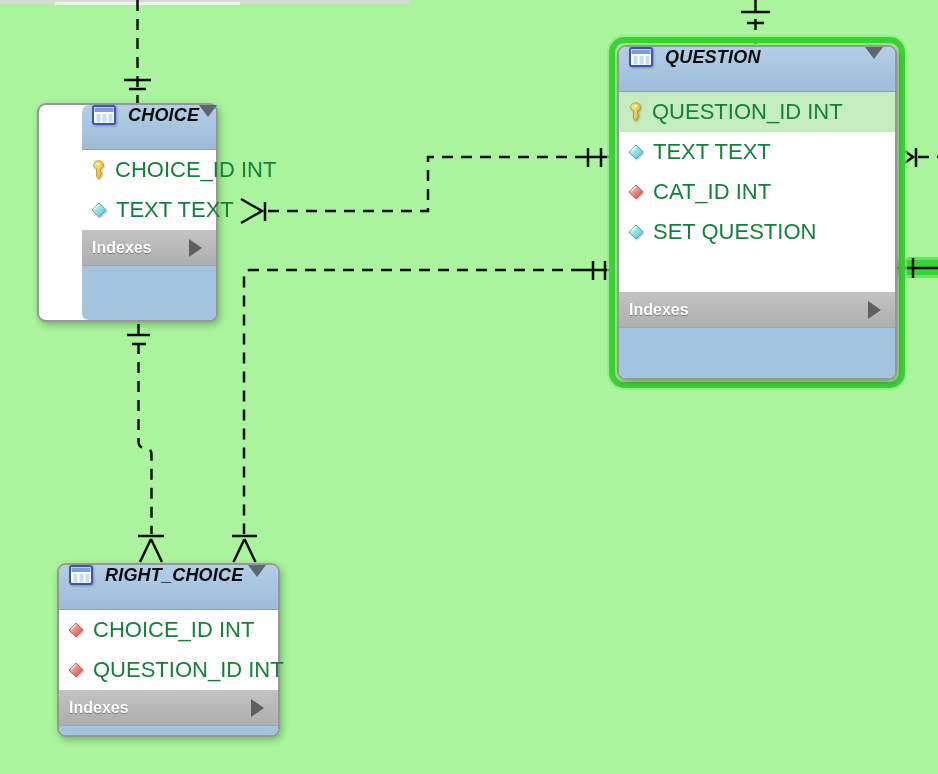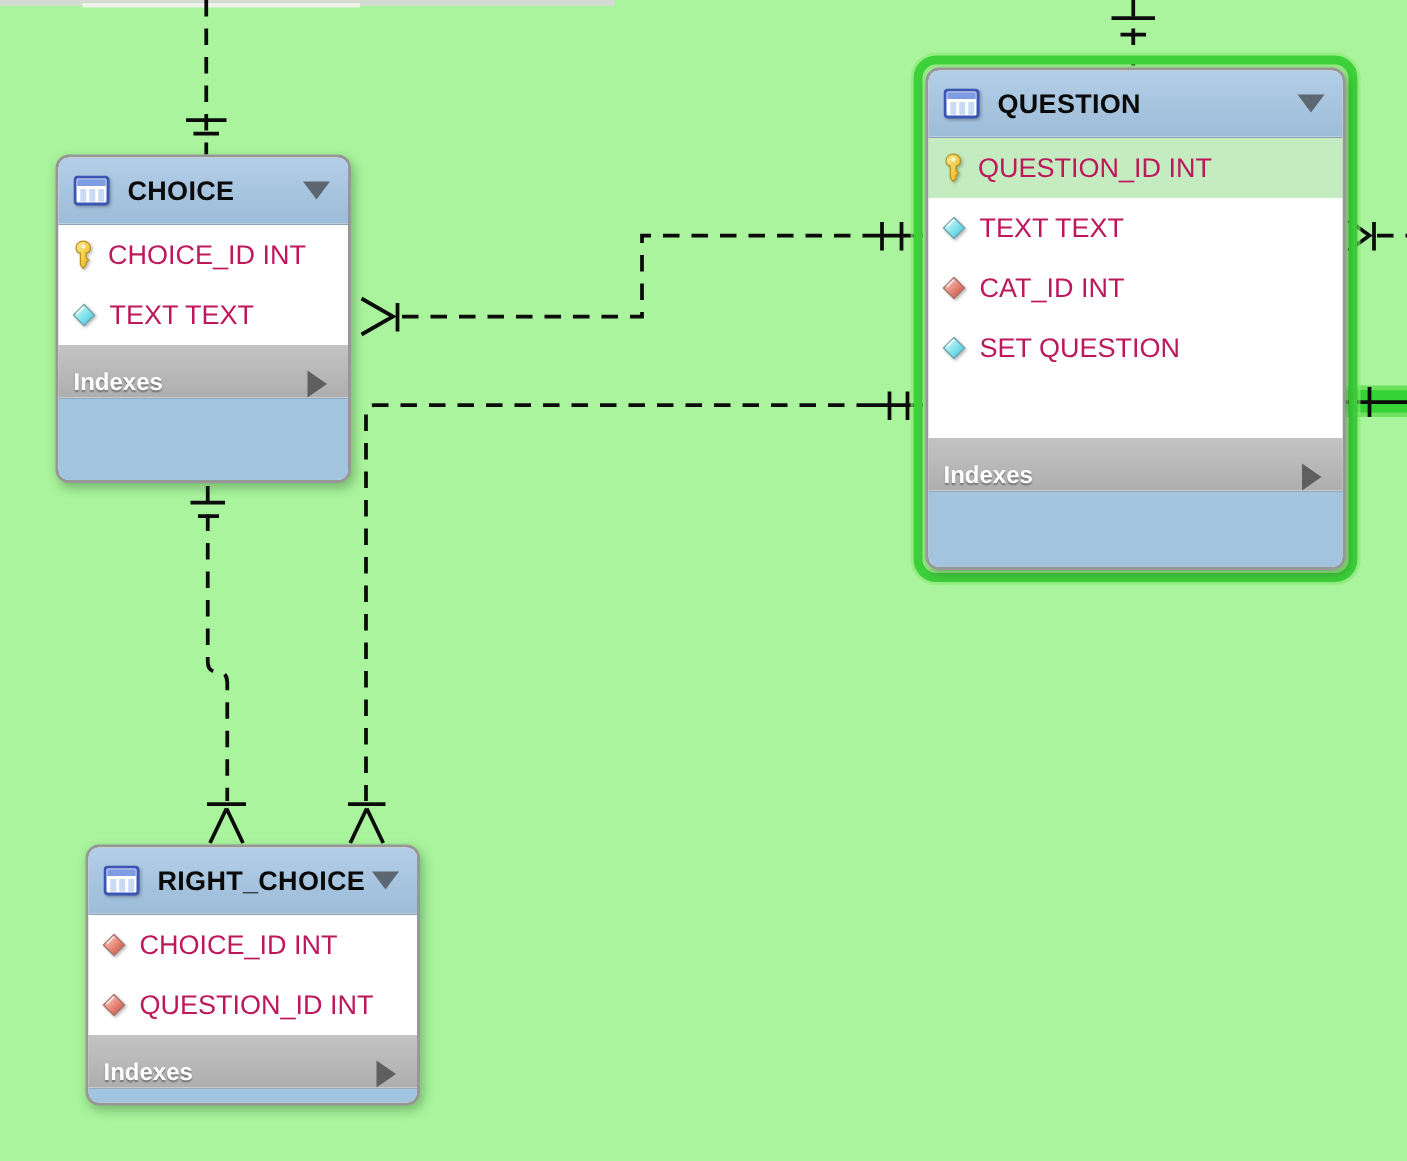--- a/index.html
+++ b/index.html
@@ -18,54 +18,54 @@
   .solid{stroke:#0b0b0b;stroke-width:2.5;fill:none;}
 
   
   .table{
     position:absolute;z-index:2;background:#ffffff;
     border:2px solid #979797;border-radius:9px;
     box-shadow:2px 3px 7px rgba(40,80,40,.38);
     display:flex;flex-direction:column;box-sizing:border-box;
   }
   .thead{
-    height:45px;flex:0 0 45px;display:flex;align-items:center;
+    height:45px;flex:0 0 45px;display:flex;align-items:flex-start;
     background:linear-gradient(#b4cee7,#9cbcd8);
     border-bottom:1px solid #8aa2b8;border-radius:7px 7px 0 0;
-    padding:0 12px 0 10px;box-sizing:border-box;
+    padding:0 12px 0 10px;box-sizing:border-box;font-style:italic;
   }
   .ttitle{font-size:18px;font-weight:bold;color:#0a0a0a;margin-left:11px;flex:1;letter-spacing:.2px;}
   .caret-down{width:0;height:0;border-left:9px solid transparent;border-right:9px solid transparent;border-top:12px solid #5d6771;}
   .row{
     height:40px;flex:0 0 40px;display:flex;align-items:center;
     background:#ffffff;padding-left:9px;box-sizing:border-box;
   }
   .row.hl{background:#c5ebc1;}
-  .row .label{font-size:18px;color:#be185d;margin-left:9px;white-space:nowrap;}
+  .row .label{font-size:22px;color:#15803d;margin-left:9px;white-space:nowrap;}
   .spacer{flex:0 0 40px;background:#fff;}
   .indexes{
-    height:35px;flex:0 0 35px;display:flex;align-items:flex-end;
+    height:35px;flex:0 0 35px;display:flex;align-items:center;
     background:linear-gradient(#c3c3c3,#aeaeae);
     padding:0 14px 0 10px;box-sizing:border-box;
   }
   .indexes .label{font-size:16px;font-weight:bold;color:#ffffff;text-shadow:0 1px 1px rgba(0,0,0,.35);flex:1;}
   .caret-right{width:0;height:0;border-top:9px solid transparent;border-bottom:9px solid transparent;border-left:13px solid #5f5f5f;}
   .tfoot{
     flex:1;background:#a2c4de;border-top:1px solid #93a9bc;border-radius:0 0 7px 7px;
   }
   .icon{display:inline-flex;filter:drop-shadow(1px 1px 1px rgba(0,0,0,.28));}
 
   
   .sel-glow{
     position:absolute;z-index:2;border:6px solid #3ed23a;border-radius:15px;
     box-shadow:0 0 0 2px rgba(140,235,120,.65), inset 0 0 0 2px rgba(140,235,120,.65);
     pointer-events:none;box-sizing:border-box;
   }
 
-  #t-choice{left:37px;top:103px;width:197px;height:219px;}
+  #t-choice{left:37px;top:103px;width:181px;height:219px;padding-left:43px;}
   #t-question{left:617px;top:45px;width:280px;height:335px;}
   #q-glow{left:609px;top:37px;width:296px;height:351px;}
   #t-right-choice{left:57px;top:563px;width:223px;height:174px;}
 </style>
 </head>
 <body>
 
 <div id="canvas">
 
   <div class="top-edge"></div>

